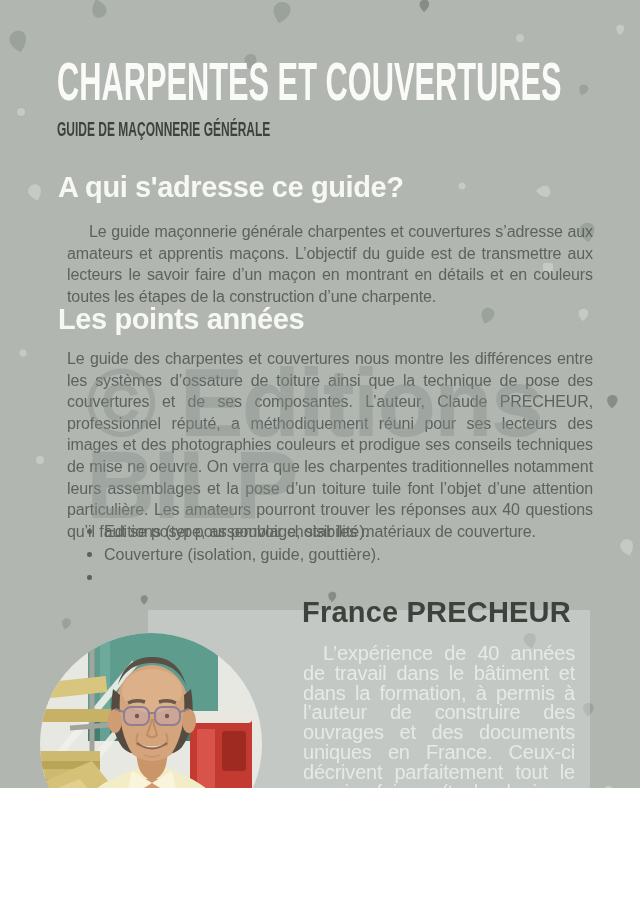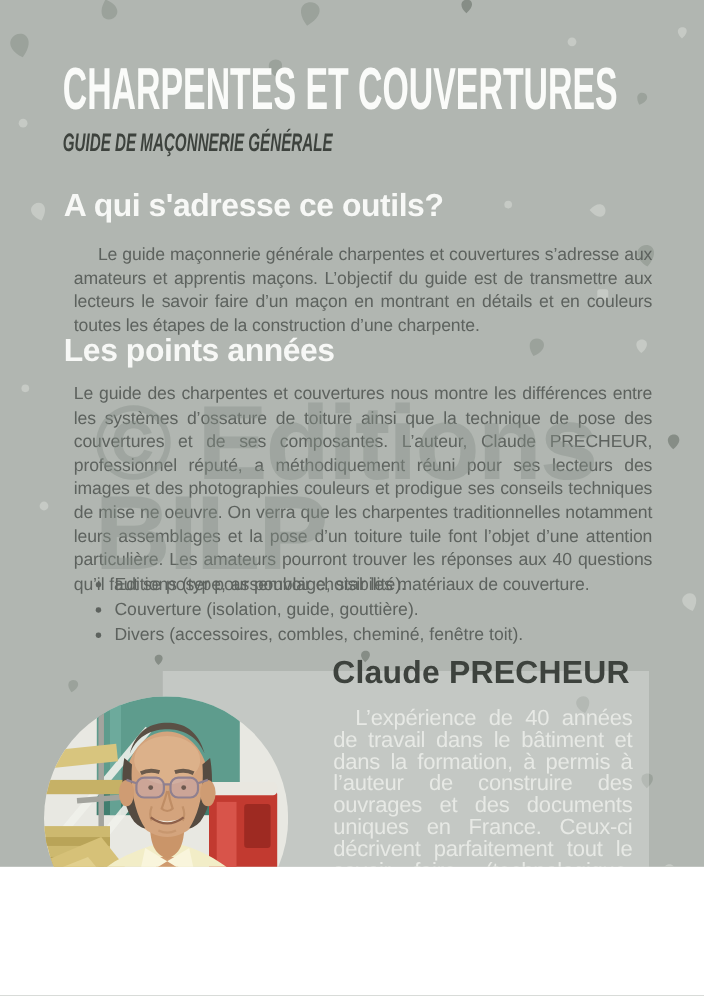--- a/index.html
+++ b/index.html
@@ -10,21 +10,21 @@
   .confetti { position:absolute; inset:0; z-index:0; }
   .confetti .dark   { fill:var(--confetti-dark,#9ba29b); }
   .confetti .darker { fill:var(--confetti-darker,#868d86); }
   .confetti .light  { fill:var(--confetti-light,#c6cac5); }
 
   .abs { position:absolute; z-index:2; }
 
   h1.title { top:56px; left:57px; font-size:54px; line-height:50px; font-weight:bold; color:var(--title,#fafbf9); white-space:nowrap; }
   h1.title .sx { display:inline-block; transform:scaleX(.57); transform-origin:0 50%; }
 
-  h2.subtitle { top:114px; left:57px; font-size:23px; line-height:30px; font-weight:bold; color:var(--subtitle,#3d423d); white-space:nowrap;font-style:italic; }
+  h2.subtitle { top:114px; left:57px; font-size:20px; line-height:30px; font-weight:bold; color:var(--subtitle,#3d423d); white-space:nowrap; }
   h2.subtitle .sx { display:inline-block; transform:scaleX(.60); transform-origin:0 50%; }
 
   h3.heading { font-size:29px; line-height:30px; font-weight:bold; letter-spacing:-.4px; color:var(--heading,#f7f8f6); white-space:nowrap; }
   #heading-audience { top:172px; left:58px; }
   #heading-points   { top:304px; left:58px; }
 
   p.body { left:67px; width:526px; font-size:16px; line-height:21.6px; text-align:justify; color:var(--body-text,#5d625e); letter-spacing:-.1px; }
   #para-audience { top:221px; text-indent:22px; }
   #para-points   { top:348px; }
 
@@ -84,33 +84,33 @@
     <circle class="darker" cx="102" cy="860" r="4.5"></circle>
     <use href="#pick" class="dark" transform="translate(255,874) rotate(10) scale(0.65)"></use>
     <rect class="darker" x="339" y="870" width="9" height="9" rx="2"></rect>
     <use href="#pick" class="light" transform="translate(418,859) rotate(15) scale(0.65)"></use>
     <circle class="light" cx="622" cy="860" r="3.5"></circle>
   </svg>
 
   <h1 class="abs title"><span class="sx">CHARPENTES ET COUVERTURES</span></h1>
   <h2 class="abs subtitle"><span class="sx">GUIDE DE MAÇONNERIE GÉNÉRALE</span></h2>
 
-  <h3 class="abs heading" id="heading-audience">A qui s'adresse ce outils?</h3>
+  <h3 class="abs heading" id="heading-audience">A qui s'adresse ce guide?</h3>
   <p class="abs body" id="para-audience">Le guide maçonnerie générale charpentes et couvertures s’adresse aux amateurs et apprentis maçons. L’objectif du guide est de transmettre aux lecteurs le savoir faire d’un maçon en montrant en détails et en couleurs toutes les étapes de la construction d’une charpente.</p>
 
   <h3 class="abs heading" id="heading-points">Les points années</h3>
   <p class="abs body" id="para-points">Le guide des charpentes et couvertures nous montre les différences entre les systèmes d’ossature de toiture ainsi que la technique de pose des couvertures et de ses composantes. L’auteur, Claude PRECHEUR, professionnel réputé, a méthodiquement réuni pour ses lecteurs des images et des photographies couleurs et prodigue ses conseils techniques de mise ne oeuvre. On verra que les charpentes traditionnelles notamment leurs assemblages et la pose d’un toiture tuile font l’objet d’une attention particulière. Les amateurs pourront trouver les réponses aux 40 questions qu’il faut se poser pour pouvoir choisir les matériaux de couverture.</p>
   <ul class="abs points">
     <li><span class="dot"></span><span>Editions (type, assemblage, stabilité).</span></li>
     <li><span class="dot"></span><span>Couverture (isolation, guide, gouttière).</span></li>
-    <li><span class="dot"></span><span>Divers (accessoires, combles, cheminé, fenêtre toit).</span></li>
+    <li><span class="dot"></span></li>
   </ul>
 
   <div class="abs author-panel"></div>
-  <h3 class="abs author-name">Claude PRECHEUR</h3>
+  <h3 class="abs author-name">France PRECHEUR</h3>
   <p class="abs author-bio">L’expérience de 40 années de travail dans le bâtiment et dans la formation, à permis à l’auteur de construire des ouvrages et des documents uniques en France. Ceux-ci décrivent parfaitement tout le savoir faire, (technologique, théorique et pratique) les astuces, les erreurs à ne pas commettre, les gestes, les outils à utiliser la mise en œuvre pour la construction de votre maison.</p>
 
   <div class="abs photo">
     <svg viewBox="0 0 222 222" aria-hidden="true">
       <rect width="222" height="222" fill="#e8e8e2"></rect>
 
       <rect x="48" y="0" width="130" height="108" fill="#5e9c8d"></rect>
       <rect x="48" y="86" width="130" height="22" fill="#417e6f"></rect>
       <rect x="60" y="0" width="10" height="108" fill="#74b0a2" opacity=".7"></rect>
 

